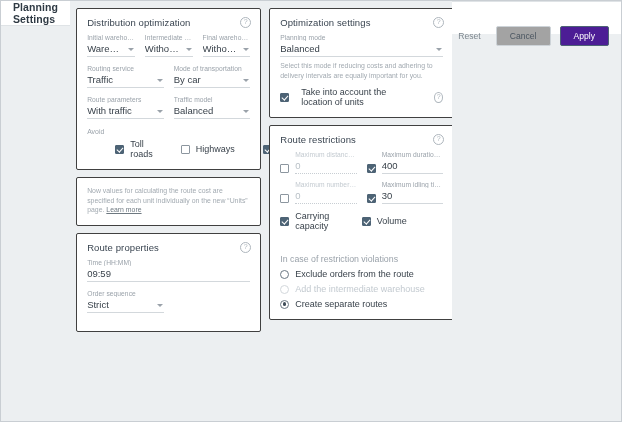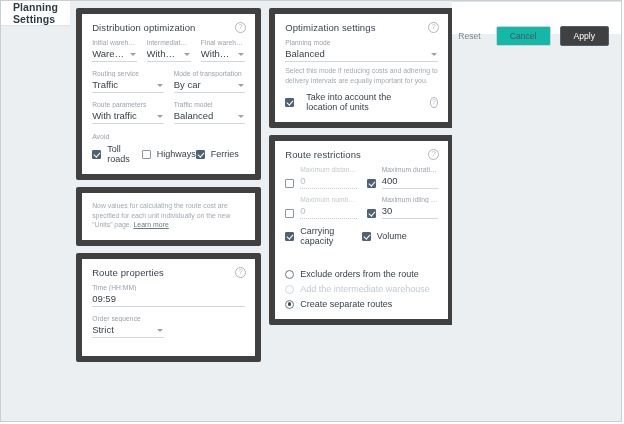--- a/index.html
+++ b/index.html
@@ -36,21 +36,21 @@
     background:#eceff1;
     display:flex;
     padding:7px 6px 0 6px;
     box-sizing:border-box;
     gap:8px;
     overflow:hidden;
   }
   .col{display:flex;flex-direction:column;gap:7px;width:50%;}
   .card{
     background:#ffffff;
-    border:6px solid #404040;
+    border:1px solid #404040;
     border-radius:2px;
     padding:8px 10px 10px 10px;
     box-sizing:border-box;
     position:relative;
   }
   .card-title{
     font-size:9.5px;color:#394450;margin-bottom:6px;letter-spacing:.1px;
   }
   .help{
     position:absolute;top:8px;right:9px;
@@ -115,21 +115,21 @@
   .rd.on::after{
     content:"";position:absolute;left:1.8px;top:1.8px;
     width:3.4px;height:3.4px;border-radius:50%;background:#404d59;
   }
   .rd.dis{border-color:#d3d8dc;}
   .rdtxt{font-size:9px;color:#39424b;}
   .dis-txt{color:#c3cad0 !important;}
   
   .avoid-label{font-size:6.9px;color:#9aa2aa;margin:1px 0 4px 0;}
   .avoid-row{display:flex;}
-  .avoid-item{flex:1;display:flex;align-items:center;gap:6px;}
+  .avoid-item{flex:1;display:flex;align-items:center;gap:6px;margin-left:28px;}
   
   .note{font-size:6.9px;color:#a2aab1;line-height:9.5px;}
   .note a{color:#6d7880;text-decoration:underline;cursor:pointer;}
   
   .res-row{display:flex;gap:10px;margin-bottom:7px;}
   .res-cell{flex:1;display:flex;align-items:flex-end;gap:6px;min-width:0;}
   .res-field{flex:1;min-width:0;}
   .res-ctl{border-bottom:1px solid #d3d8dc;padding-bottom:1px;}
   .res-ctl.dotted{border-bottom:1px dotted #c8ced3;}
   .res-val{font-size:9.5px;color:#39424b;line-height:12px;}
@@ -149,25 +149,25 @@
     box-sizing:border-box;
   }
   .btn{
     font-family:"Liberation Sans", sans-serif;
     font-size:8.6px;cursor:pointer;box-sizing:border-box;margin-top:36px;
   }
   .btn-link{
     background:none;border:none;color:#7b858d;padding:3px 6px;
   }
   .btn-ghost{
-    background:#14b8a6;border:1px solid #cdd3d8;color:#4a5560;
+    background:#a3a3a3;border:1px solid #cdd3d8;color:#4a5560;
     border-radius:2px;padding:4px 13px;
   }
   .btn-primary{
-    background:#404040;border:1px solid #4d6375;color:#fff;
+    background:#4c1d95;border:1px solid #4d6375;color:#fff;
     border-radius:2px;padding:4px 13px;text-align:right;
   }
 </style>
 </head>
 <body>
 
 <div class="window">
 
   <div class="titlebar">
     <div class="title">Planning Settings</div>
@@ -362,20 +362,21 @@
           <div class="caps-item">
             <div class="cb on"></div>
             <div class="cbtxt">Carrying capacity</div>
           </div>
           <div class="caps-item">
             <div class="cb on"></div>
             <div class="cbtxt">Volume</div>
           </div>
         </div>
 
+        <div class="viol-label">In case of restriction violations</div>
 
         <div class="rdrow">
           <div class="rd"></div>
           <div class="rdtxt">Exclude orders from the route</div>
         </div>
         <div class="rdrow">
           <div class="rd dis"></div>
           <div class="rdtxt dis-txt">Add the intermediate warehouse</div>
         </div>
         <div class="rdrow">

